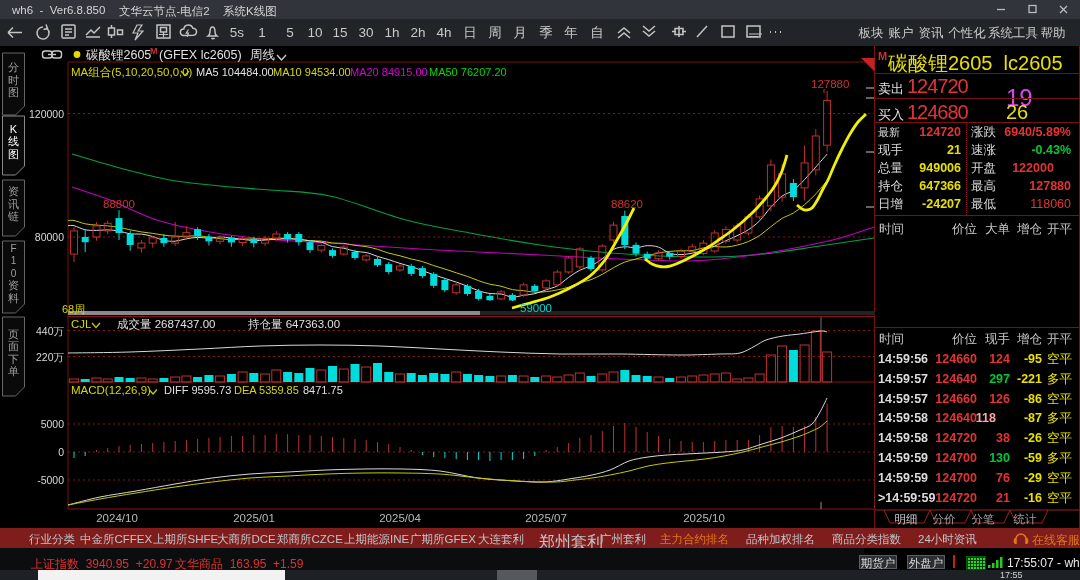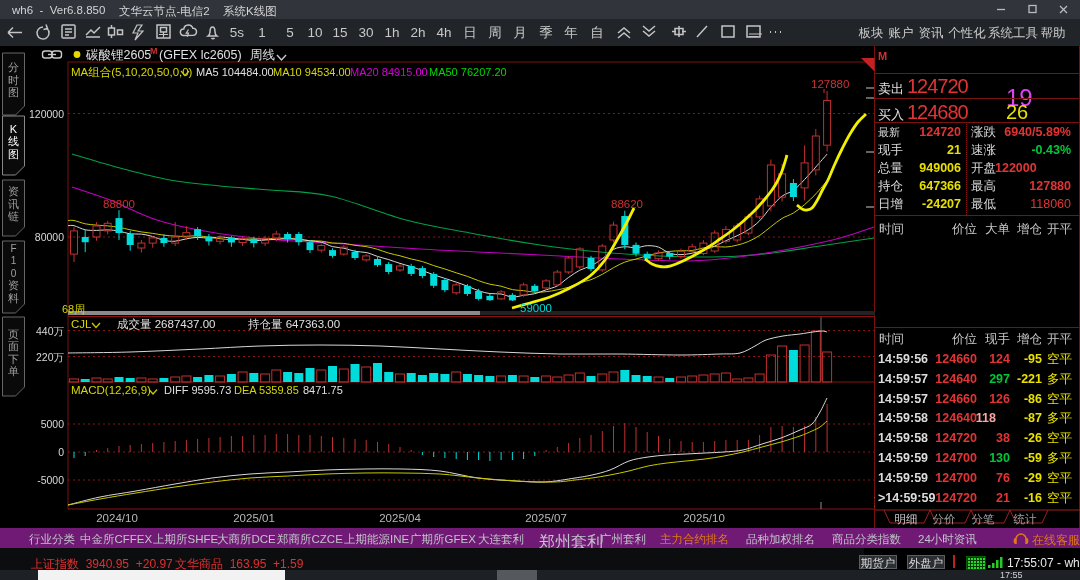--- a/index.html
+++ b/index.html
@@ -479,41 +479,42 @@
     <text x="13.5" y="243.2" fill="#a0a0a0" font-size="11" text-anchor="middle" font-family="Liberation Sans, sans-serif">资</text>
     <text x="13.5" y="255.8" fill="#a0a0a0" font-size="11" text-anchor="middle" font-family="Liberation Sans, sans-serif">料</text>
     <path d="M2.5,271 h22 v70 l-9,9 h-13 z" fill="#0a0a0a" stroke="#666" stroke-width="1"></path>
     <text x="13.5" y="291.5" fill="#a0a0a0" font-size="11" text-anchor="middle" font-family="Liberation Sans, sans-serif">页</text>
     <text x="13.5" y="304" fill="#a0a0a0" font-size="11" text-anchor="middle" font-family="Liberation Sans, sans-serif">面</text>
     <text x="13.5" y="316.5" fill="#a0a0a0" font-size="11" text-anchor="middle" font-family="Liberation Sans, sans-serif">下</text>
     <text x="13.5" y="329" fill="#a0a0a0" font-size="11" text-anchor="middle" font-family="Liberation Sans, sans-serif">单</text>
   </svg>
 <div style="position:absolute;left:875px;top:46px;width:205px;height:482px;background:#000;border-right:1px solid #7a1010">
     <div style="position:absolute;left:3px;top:4px;font-size:11px;font-weight:bold;color:#d03030">M</div>
+    <div style="position:absolute;left:13px;top:4px;font-size:20px;color:#e8e000;white-space:nowrap">碳酸锂2605&nbsp; lc2605</div>
     <div style="position:absolute;left:0;top:27px;width:204px;height:1px;background:#7a1010"></div>
     <div style="position:absolute;left:3px;top:34px;font-size:13px;color:#e0e0e0">卖出</div>
     <div style="position:absolute;left:32px;top:29px;font-size:20px;letter-spacing:-1px;color:#e23434">124720</div>
     <div style="position:absolute;left:131px;top:38px;font-size:24px;color:#d946ef">19</div>
     <div style="position:absolute;left:0;top:52px;width:204px;height:1px;background:#7a1010"></div>
     <div style="position:absolute;left:3px;top:60px;font-size:13px;color:#e0e0e0">买入</div>
     <div style="position:absolute;left:32px;top:55px;font-size:20px;letter-spacing:-1px;color:#e23434">124680</div>
     <div style="position:absolute;left:131px;top:55px;font-size:20px;color:#e8e000">26</div>
     <div style="position:absolute;left:0;top:76px;width:204px;height:1px;background:#7a1010"></div>
     <div style="position:absolute;left:3px;top:80px;font-size:11px;line-height:13px;color:#dcdcdc">最新</div>
     <div style="position:absolute;left:26px;top:80px;width:60px;text-align:right;font-size:12.5px;line-height:13px;font-weight:bold;color:#e23434">124720</div>
     <div style="position:absolute;left:96px;top:80px;font-size:12.5px;line-height:13px;color:#dcdcdc">涨跌</div>
     <div style="position:absolute;left:120px;top:80px;width:76px;text-align:right;font-size:12.5px;line-height:13px;font-weight:bold;color:#e23434">6940/5.89%</div>
     <div style="position:absolute;left:3px;top:98px;font-size:12.5px;line-height:13px;color:#dcdcdc">现手</div>
     <div style="position:absolute;left:26px;top:98px;width:60px;text-align:right;font-size:12.5px;line-height:13px;font-weight:bold;color:#e8e000">21</div>
     <div style="position:absolute;left:96px;top:98px;font-size:12.5px;line-height:13px;color:#dcdcdc">速涨</div>
     <div style="position:absolute;left:120px;top:98px;width:76px;text-align:right;font-size:12.5px;line-height:13px;font-weight:bold;color:#00c838">-0.43%</div>
     <div style="position:absolute;left:3px;top:116px;font-size:12.5px;line-height:13px;color:#dcdcdc">总量</div>
     <div style="position:absolute;left:26px;top:116px;width:60px;text-align:right;font-size:12.5px;line-height:13px;font-weight:bold;color:#e8e000">949006</div>
     <div style="position:absolute;left:96px;top:116px;font-size:12.5px;line-height:13px;color:#dcdcdc">开盘</div>
-    <div style="position:absolute;left:120px;top:116px;width:76px;text-align:left;font-size:12.5px;line-height:13px;font-weight:bold;color:#e23434">122000</div>
+    <div style="position:absolute;left:120px;top:116px;width:76px;text-align:center;font-size:12.5px;line-height:13px;font-weight:bold;color:#e23434">122000</div>
     <div style="position:absolute;left:3px;top:134px;font-size:12.5px;line-height:13px;color:#dcdcdc">持仓</div>
     <div style="position:absolute;left:26px;top:134px;width:60px;text-align:right;font-size:12.5px;line-height:13px;font-weight:bold;color:#e8e000">647366</div>
     <div style="position:absolute;left:96px;top:134px;font-size:12.5px;line-height:13px;color:#dcdcdc">最高</div>
     <div style="position:absolute;left:120px;top:134px;width:76px;text-align:right;font-size:12.5px;line-height:13px;font-weight:bold;color:#e23434">127880</div>
     <div style="position:absolute;left:3px;top:152px;font-size:12.5px;line-height:13px;color:#dcdcdc">日增</div>
     <div style="position:absolute;left:26px;top:152px;width:60px;text-align:right;font-size:12.5px;line-height:13px;font-weight:bold;color:#e8e000">-24207</div>
     <div style="position:absolute;left:96px;top:152px;font-size:12.5px;line-height:13px;color:#dcdcdc">最低</div>
     <div style="position:absolute;left:120px;top:152px;width:76px;text-align:right;font-size:12.5px;line-height:13px;font-weight:normal;color:#e23434">118060</div>
     <div style="position:absolute;left:91px;top:78px;width:1px;height:91px;border-left:1px dotted #8e1414"></div>
     <div style="position:absolute;left:0;top:169px;width:204px;height:1px;background:#7a1010"></div>
@@ -573,21 +574,21 @@
       <path d="M9,1 l6,13 h34 l6,-13" fill="none" stroke="#a02020" stroke-width="1"></path>
       <text x="31" y="14" fill="#cccccc" font-size="11.5" text-anchor="middle" font-family="Liberation Sans, sans-serif">明细</text>
       <path d="M55,1 l6,13 h29 l6,-13" fill="none" stroke="#a02020" stroke-width="1"></path>
       <text x="69" y="14" fill="#a0a0a0" font-size="11.5" text-anchor="middle" font-family="Liberation Sans, sans-serif">分价</text>
       <path d="M96,1 l6,13 h27 l6,-13" fill="none" stroke="#a02020" stroke-width="1"></path>
       <text x="108" y="14" fill="#a0a0a0" font-size="11.5" text-anchor="middle" font-family="Liberation Sans, sans-serif">分笔</text>
       <path d="M135,1 l6,13 h26 l6,-13" fill="none" stroke="#a02020" stroke-width="1"></path>
       <text x="150" y="14" fill="#a0a0a0" font-size="11.5" text-anchor="middle" font-family="Liberation Sans, sans-serif">统计</text>
     </svg>
   </div>
-<div style="position:absolute;left:0;top:528px;width:1080px;height:20px;background:#701a75">
+<div style="position:absolute;left:0;top:528px;width:1080px;height:20px;background:#7f1d1d">
     <span style="position:absolute;left:29px;top:4px;font-size:11.5px;color:#c0c4c8;white-space:nowrap">行业分类</span>
     <span style="position:absolute;left:80px;top:4px;font-size:11.5px;color:#c0c4c8;white-space:nowrap">中金所CFFEX</span>
     <span style="position:absolute;left:153px;top:4px;font-size:11.5px;color:#c0c4c8;white-space:nowrap">上期所SHFE</span>
     <span style="position:absolute;left:217px;top:4px;font-size:11.5px;color:#c0c4c8;white-space:nowrap">大商所DCE</span>
     <span style="position:absolute;left:277px;top:4px;font-size:11.5px;color:#c0c4c8;white-space:nowrap">郑商所CZCE</span>
     <span style="position:absolute;left:344px;top:4px;font-size:11.5px;color:#c0c4c8;white-space:nowrap">上期能源INE</span>
     <span style="position:absolute;left:410px;top:4px;font-size:11.5px;color:#c0c4c8;white-space:nowrap">广期所GFEX</span>
     <span style="position:absolute;left:478px;top:4px;font-size:11.5px;color:#c0c4c8;white-space:nowrap">大连套利</span>
     <span style="position:absolute;left:539px;top:4px;font-size:16px;color:#c0c4c8;white-space:nowrap">郑州套利</span>
     <span style="position:absolute;left:600px;top:4px;font-size:11.5px;color:#c0c4c8;white-space:nowrap">广州套利</span>

